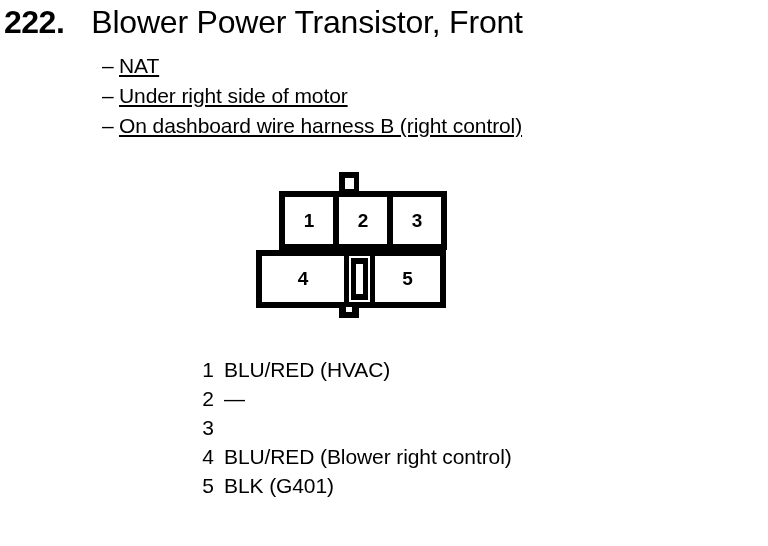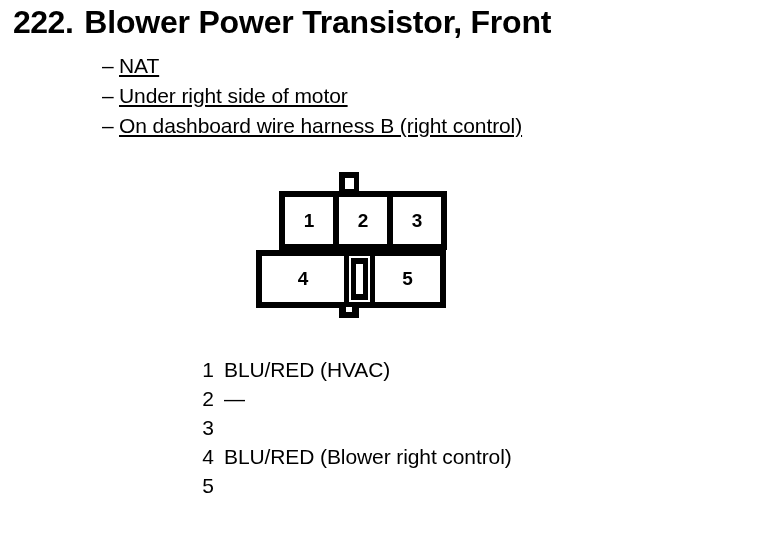--- a/index.html
+++ b/index.html
@@ -13,35 +13,35 @@
     position: relative;
     overflow: hidden;
     font-family: "Liberation Sans", sans-serif;
     color: #000000;
     -webkit-font-smoothing: none;
   }
 
   
   .title-row {
     position: absolute;
-    left: 13px;
+    left: 4px;
     top: 4px;
     display: flex;
     align-items: center;
     white-space: nowrap;
   }
   .title-num {
     font-size: 32px;
     font-weight: bold;
     letter-spacing: -0.5px;
   }
   .title-text {
     font-size: 32px;
-    font-weight: bold;
-    margin-left: 11px;
+    font-weight: normal;
+    margin-left: 27px;
     letter-spacing: -0.2px;
   }
 
   
   .desc-list {
     position: absolute;
     left: 102px;
     top: 51px;
     width: 600px;
   }
@@ -260,14 +260,15 @@
   </div>
   <div class="legend-row">
     <span class="legend-num">3</span>
   </div>
   <div class="legend-row">
     <span class="legend-num">4</span>
     <span class="legend-desc">BLU/RED (Blower right control)</span>
   </div>
   <div class="legend-row">
     <span class="legend-num">5</span>
+    <span class="legend-desc">BLK (G401)</span>
   </div>
 </div>
 
 </body></html>

